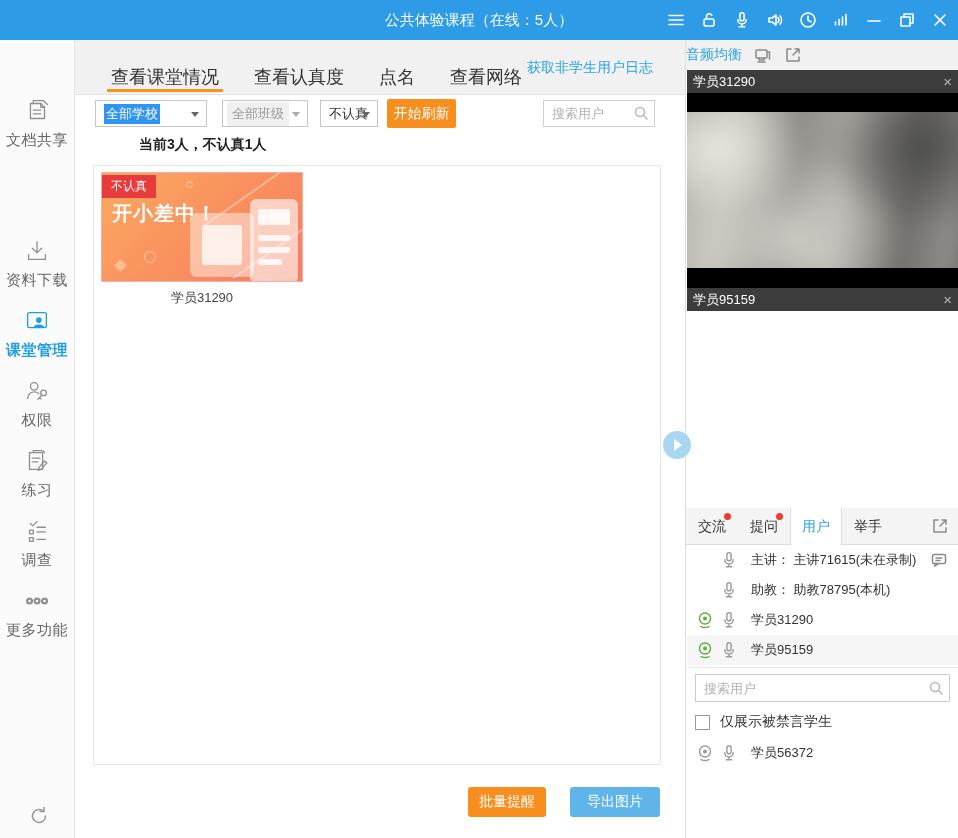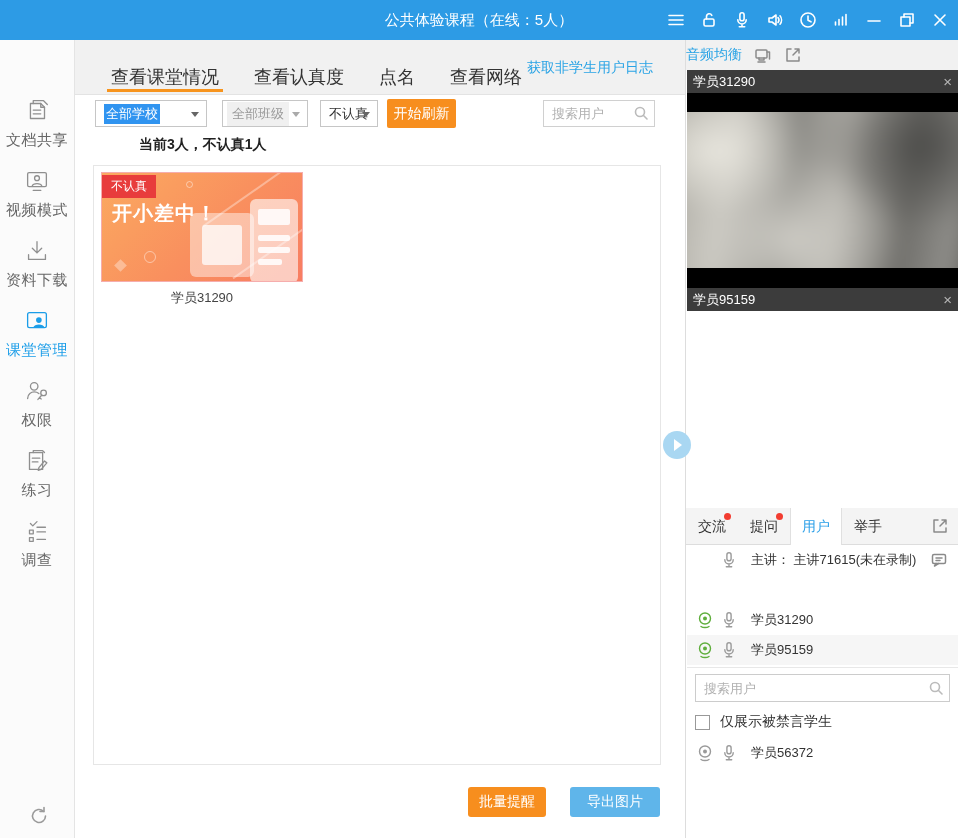--- a/index.html
+++ b/index.html
@@ -14,21 +14,21 @@
   .tb-icon svg { stroke:#fff; fill:none; stroke-width:1.6; stroke-linecap:round; stroke-linejoin:round; }
 
   
   .sidebar { position:absolute; left:0; top:40px; width:75px; height:798px; background:#fbfbfb; border-right:1px solid #e4e4e4; }
   .side-item { position:absolute; left:0; width:74px; height:62px; text-align:center; cursor:pointer; }
   .side-item svg { width:30px; height:30px; stroke:#8f8f8f; fill:none; stroke-width:1.4; stroke-linecap:round; stroke-linejoin:round; }
   .side-item .lbl { font-size:15px; color:#666; margin-top:1px; letter-spacing:0.5px; }
   .side-item.active svg { stroke:#1b9de8; }
   .side-item.active .dotfill { fill:#1b9de8; }
   .side-item .dotfill { fill:#8f8f8f; }
-  .side-item.active .lbl { color:#1b9de8; }
+  .side-item.active .lbl { color:#1b9de8;font-weight:bold; }
   .side-refresh { position:absolute; left:27px; bottom:10px; width:24px; height:24px; cursor:pointer; }
   .side-refresh svg { stroke:#9a9a9a; fill:none; stroke-width:1.6; stroke-linecap:round; }
 
   
   .main { position:absolute; left:75px; top:40px; width:610px; height:798px; background:#fff; }
   .tabbar { position:absolute; left:0; top:0; width:610px; height:55px; background:#f1f1f1; border-bottom:1px solid #e3e3e3; display:flex; align-items:stretch; padding-left:36px; }
   .mtab { display:flex; align-items:center; margin-right:35px; font-size:18px; color:#333; position:relative; cursor:pointer; white-space:nowrap;margin-top:20px; }
   .mtab.active::after { content:""; position:absolute; left:-4px; right:-4px; bottom:2px; height:3px; background:#F7941E; }
   .log-link { position:absolute; right:32px; top:0; height:55px; display:flex; align-items:center; color:#29A3E5; font-size:14px; cursor:pointer; }
 
@@ -185,29 +185,20 @@
   <div class="sidebar">
     <div class="side-item" style="top:56px">
       <span><svg viewBox="0 0 32 32">
             <path d="M9 8h11l4 4v12H9z"></path>
             <path d="M20 8v4h4"></path>
             <path d="M12 8V5h11l4 4"></path>
             <path d="M12 15h8M12 19h8"></path>
           </svg></span>
       <div class="lbl">文档共享</div>
     </div>
-    <div class="side-item" style="top:126px">
-      <span><svg viewBox="0 0 32 32">
-            <rect x="6" y="7" width="20" height="15" rx="1.5"></rect>
-            <circle cx="16" cy="13" r="2.6"></circle>
-            <path d="M11 21c1-3 9-3 10 0"></path>
-            <path d="M12 26h8"></path>
-          </svg></span>
-      <div class="lbl">视频模式</div>
-    </div>
     <div class="side-item" style="top:196px">
       <span><svg viewBox="0 0 32 32">
             <path d="M16 6v12M11 13l5 5 5-5"></path>
             <path d="M7 20v5h18v-5"></path>
           </svg></span>
       <div class="lbl">资料下载</div>
     </div>
     <div class="side-item active" style="top:266px">
       <span><svg viewBox="0 0 32 32">
             <rect x="6" y="7" width="20" height="16" rx="2"></rect>
@@ -235,20 +226,28 @@
       <div class="lbl">练习</div>
     </div>
     <div class="side-item" style="top:476px">
       <span><svg viewBox="0 0 32 32">
             <path d="M9 8l2.5 2.5L16 6"></path>
             <rect x="8" y="15" width="4" height="4"></rect>
             <rect x="8" y="23" width="4" height="4"></rect>
             <path d="M16 12h9M16 17h9M16 25h9"></path>
           </svg></span>
       <div class="lbl">调查</div>
+    </div>
+    <div class="side-item" style="top:546px">
+      <span><svg viewBox="0 0 32 32" style="stroke-width:2.4">
+            <circle cx="8" cy="16" r="2.6"></circle>
+            <circle cx="16" cy="16" r="2.6"></circle>
+            <circle cx="24" cy="16" r="2.6"></circle>
+          </svg></span>
+      <div class="lbl">更多功能</div>
     </div>
     <div class="side-refresh">
       <svg width="24" height="24" viewBox="0 0 24 24">
           <path d="M18.5 12a6.5 6.5 0 1 1-2-4.7"></path>
           <path d="M17 3.5v4h-4" fill="none"></path>
         </svg>
     </div>
   </div>
 
   <div class="main">
@@ -374,20 +373,27 @@
             <rect x="6.9" y="1.8" width="4.2" height="8" rx="2.1"></rect>
             <path d="M4.8 8.8a4.2 4.2 0 0 0 8.4 0M9 13.2v2.6M6.3 15.8h5.4"></path>
           </svg></span>
       <span class="u-text">主讲： 主讲71615(未在录制)</span>
       <span class="chat-icon"><svg width="18" height="18" viewBox="0 0 18 18">
             <rect x="2.5" y="3.5" width="13" height="9" rx="1.5"></rect>
             <path d="M6 7h6M6 9.5h4"></path>
             <path d="M6 12.5L4.5 15l4-2.5"></path>
           </svg></span>
     </div>
+    <div class="urow" style="top:535px">
+      <span class="u-mic"><svg width="18" height="18" viewBox="0 0 18 18" style="stroke:#9a9a9a">
+            <rect x="6.9" y="1.8" width="4.2" height="8" rx="2.1"></rect>
+            <path d="M4.8 8.8a4.2 4.2 0 0 0 8.4 0M9 13.2v2.6M6.3 15.8h5.4"></path>
+          </svg></span>
+      <span class="u-text">助教： 助教78795(本机)</span>
+    </div>
     <div class="urow" style="top:565px">
       <span class="u-cam green"><svg width="18" height="18" viewBox="0 0 18 18">
             <circle cx="9" cy="7.5" r="5.5"></circle>
             <circle class="camdot" cx="9" cy="7.5" r="2" stroke="none"></circle>
             <path d="M5 15.5c2 1.4 6 1.4 8 0"></path>
           </svg></span>
       <span class="u-mic"><svg width="18" height="18" viewBox="0 0 18 18" style="stroke:#9a9a9a">
             <rect x="6.9" y="1.8" width="4.2" height="8" rx="2.1"></rect>
             <path d="M4.8 8.8a4.2 4.2 0 0 0 8.4 0M9 13.2v2.6M6.3 15.8h5.4"></path>
           </svg></span>

